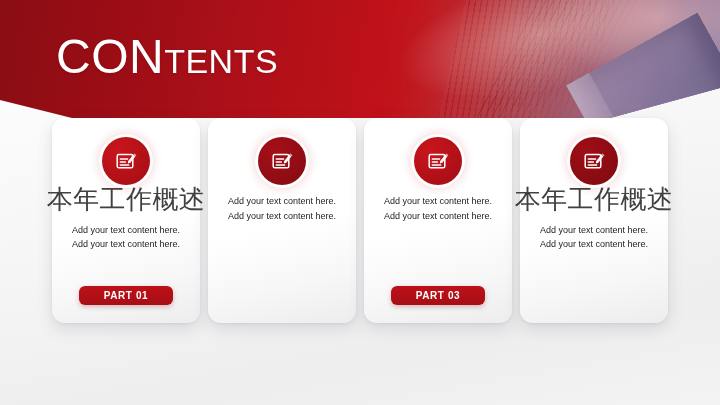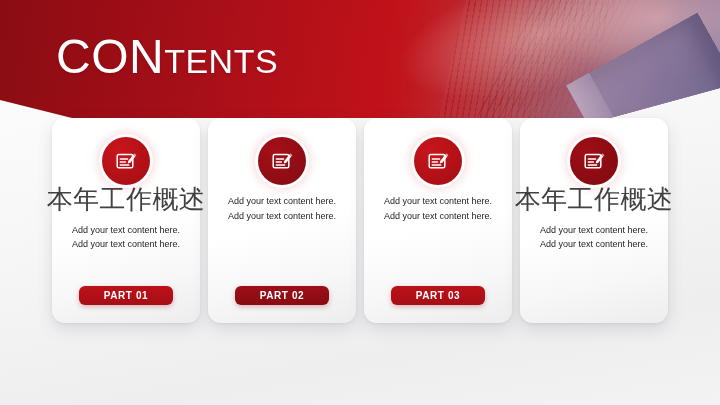--- a/index.html
+++ b/index.html
@@ -214,21 +214,20 @@
           <line x1="7.3" y1="14.0" x2="12.4" y2="14.0" stroke="#fff" stroke-width="1.5" stroke-linecap="round"></line>
           <line x1="7.3" y1="16.9" x2="15.6" y2="16.9" stroke="#fff" stroke-width="1.5" stroke-linecap="round"></line>
           <path d="M15.2 13.0 L21.2 5.6 L23.3 7.3 L17.3 14.7 L14.7 15.6 Z" fill="#fff"></path>
           <path d="M20.6 6.3 L22.6 8.0" stroke="#8d0c14" stroke-width="0.9"></path>
         </svg>
       </div>
       <div class="card-desc">
         <div>Add your text content here.</div>
         <div>Add your text content here.</div>
       </div>
-      <div class="part-btn p2">PART 02</div>
     </div>
 
     <div class="card">
       <div class="icon-wrap c3">
         <svg width="26" height="26" viewBox="0 0 26 26" fill="none">
           <rect x="4.2" y="6.6" width="15.6" height="13.2" rx="1.6" stroke="#fff" stroke-width="1.5"></rect>
           <line x1="7.3" y1="11.0" x2="14.6" y2="11.0" stroke="#fff" stroke-width="1.5" stroke-linecap="round"></line>
           <line x1="7.3" y1="14.0" x2="12.4" y2="14.0" stroke="#fff" stroke-width="1.5" stroke-linecap="round"></line>
           <line x1="7.3" y1="16.9" x2="15.6" y2="16.9" stroke="#fff" stroke-width="1.5" stroke-linecap="round"></line>
           <path d="M15.2 13.0 L21.2 5.6 L23.3 7.3 L17.3 14.7 L14.7 15.6 Z" fill="#fff"></path>

